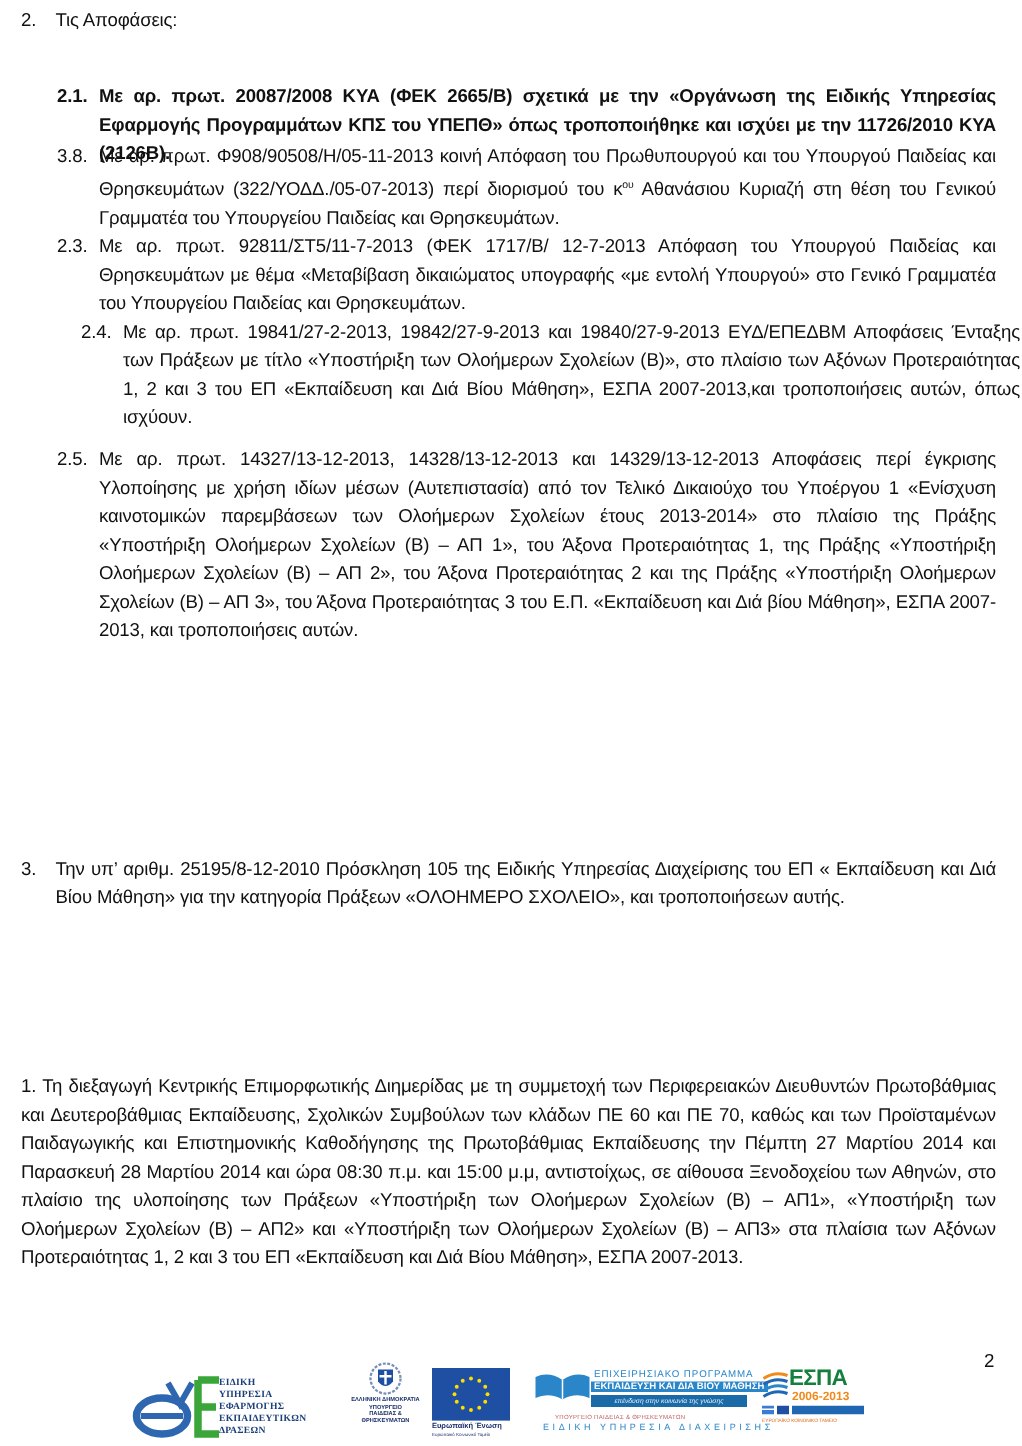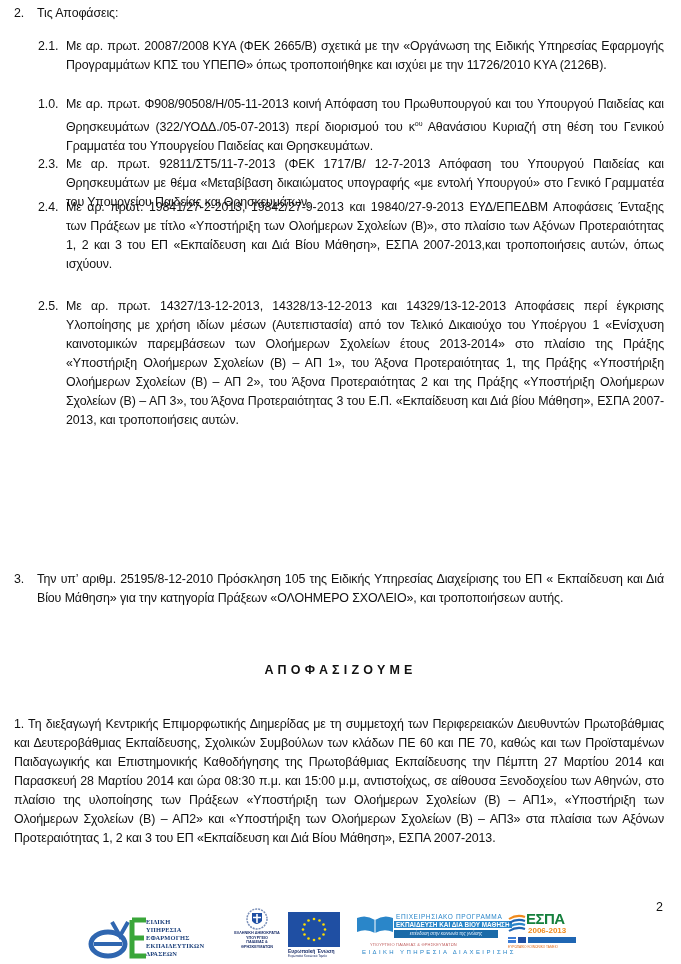--- a/index.html
+++ b/index.html
@@ -252,53 +252,52 @@
 </head>
 <body>
 
 <div class="page">
 
   <div class="lvl1 text" style="top:4px;">
     <span class="num">2.</span>
     <div class="body">Τις Αποφάσεις:</div>
   </div>
 
-  <div class="sub text" style="top:37px;">
+  <div class="sub text" style="top:55px;font-weight:bold;">
     <span class="num">2.1.</span>
     <div class="body">Με αρ. πρωτ. 20087/2008 ΚΥΑ (ΦΕΚ 2665/Β) σχετικά με την «Οργάνωση της Ειδικής Υπηρεσίας Εφαρμογής Προγραμμάτων ΚΠΣ του ΥΠΕΠΘ» όπως τροποποιήθηκε και ισχύει με την 11726/2010 ΚΥΑ (2126Β).</div>
   </div>
 
   <div class="sub text" style="top:95px;">
-    <span class="num">1.0.</span>
+    <span class="num">3.8.</span>
     <div class="body"><span>Με αρ. πρωτ. Φ908/90508/Η/05-11-2013 κοινή Απόφαση του Πρωθυπουργού και του Υπουργού Παιδείας και Θρησκευμάτων (322/ΥΟΔΔ./05-07-2013) περί διορισμού του κ</span><sup style="font-size:7px;">ου</sup><span> Αθανάσιου Κυριαζή στη θέση του Γενικού Γραμματέα του Υπουργείου Παιδείας και Θρησκευμάτων.</span></div>
   </div>
 
   <div class="sub text" style="top:155px;">
     <span class="num">2.3.</span>
     <div class="body">Με αρ. πρωτ. 92811/ΣΤ5/11-7-2013 (ΦΕΚ 1717/Β/ 12-7-2013 Απόφαση του Υπουργού Παιδείας και Θρησκευμάτων με θέμα «Μεταβίβαση δικαιώματος υπογραφής «με εντολή Υπουργού» στο Γενικό Γραμματέα του Υπουργείου Παιδείας και Θρησκευμάτων.</div>
   </div>
 
-  <div class="sub text" style="top:198px;">
+  <div class="sub text" style="top:212px;margin-left:16px;">
     <span class="num">2.4.</span>
     <div class="body">Με αρ. πρωτ. 19841/27-2-2013, 19842/27-9-2013 και 19840/27-9-2013 ΕΥΔ/ΕΠΕΔΒΜ Αποφάσεις Ένταξης των Πράξεων με τίτλο «Υποστήριξη των Ολοήμερων Σχολείων (Β)», στο πλαίσιο των Αξόνων Προτεραιότητας 1, 2 και 3 του ΕΠ «Εκπαίδευση και Διά Βίου Μάθηση», ΕΣΠΑ 2007-2013,και τροποποιήσεις αυτών, όπως ισχύουν.</div>
   </div>
 
   <div class="sub text" style="top:297px;">
     <span class="num">2.5.</span>
     <div class="body">Με αρ. πρωτ. 14327/13-12-2013, 14328/13-12-2013 και 14329/13-12-2013 Αποφάσεις περί έγκρισης Υλοποίησης με χρήση ιδίων μέσων (Αυτεπιστασία) από τον Τελικό Δικαιούχο του Υποέργου 1 «Ενίσχυση καινοτομικών παρεμβάσεων των Ολοήμερων Σχολείων έτους 2013-2014» στο πλαίσιο της Πράξης «Υποστήριξη Ολοήμερων Σχολείων (Β) – ΑΠ 1», του Άξονα Προτεραιότητας 1, της Πράξης «Υποστήριξη Ολοήμερων Σχολείων (Β) – ΑΠ 2», του Άξονα Προτεραιότητας 2 και  της Πράξης  «Υποστήριξη Ολοήμερων Σχολείων (Β) – ΑΠ 3», του Άξονα Προτεραιότητας 3 του Ε.Π. «Εκπαίδευση και Διά βίου Μάθηση», ΕΣΠΑ 2007-2013, και τροποποιήσεις αυτών.</div>
   </div>
 
 
 
   <div class="lvl1 text" style="top:570px;">
     <span class="num">3.</span>
     <div class="body">Την υπ’ αριθμ. 25195/8-12-2010 Πρόσκληση 105 της Ειδικής Υπηρεσίας Διαχείρισης του ΕΠ « Εκπαίδευση και Διά Βίου Μάθηση» για την κατηγορία Πράξεων «ΟΛΟΗΜΕΡΟ ΣΧΟΛΕΙΟ», και τροποποιήσεων αυτής.</div>
   </div>
 
-  <div class="heading">ΑΠΟΦΑΣΙΖΟΥΜΕ</div>
 
   <div class="decide text">1. Τη διεξαγωγή Κεντρικής Επιμορφωτικής Διημερίδας με τη συμμετοχή των Περιφερειακών Διευθυντών Πρωτοβάθμιας και Δευτεροβάθμιας Εκπαίδευσης, Σχολικών Συμβούλων των κλάδων ΠΕ 60 και ΠΕ 70, καθώς και των Προϊσταμένων Παιδαγωγικής και Επιστημονικής Καθοδήγησης της Πρωτοβάθμιας Εκπαίδευσης την Πέμπτη 27 Μαρτίου 2014 και Παρασκευή 28 Μαρτίου 2014 και ώρα 08:30 π.μ. και 15:00 μ.μ, αντιστοίχως, σε αίθουσα Ξενοδοχείου των Αθηνών, στο πλαίσιο της υλοποίησης των Πράξεων «Υποστήριξη των Ολοήμερων Σχολείων (Β) – ΑΠ1», «Υποστήριξη των Ολοήμερων Σχολείων (Β) – ΑΠ2» και «Υποστήριξη των Ολοήμερων Σχολείων (Β) – ΑΠ3» στα πλαίσια των Αξόνων Προτεραιότητας 1, 2 και 3 του ΕΠ «Εκπαίδευση και Διά Βίου Μάθηση», ΕΣΠΑ 2007-2013.</div>
 
   <div class="footer">
     <div class="page-number">2</div>
 
     <div class="logo logo-eye">
       <svg class="eye-mark" viewBox="0 0 62 44">
         <ellipse cx="20" cy="28" rx="17" ry="12" fill="none" stroke="#2f66b0" stroke-width="5"></ellipse>
         <path d="M6 28 H34" stroke="#2f66b0" stroke-width="4"></path>

